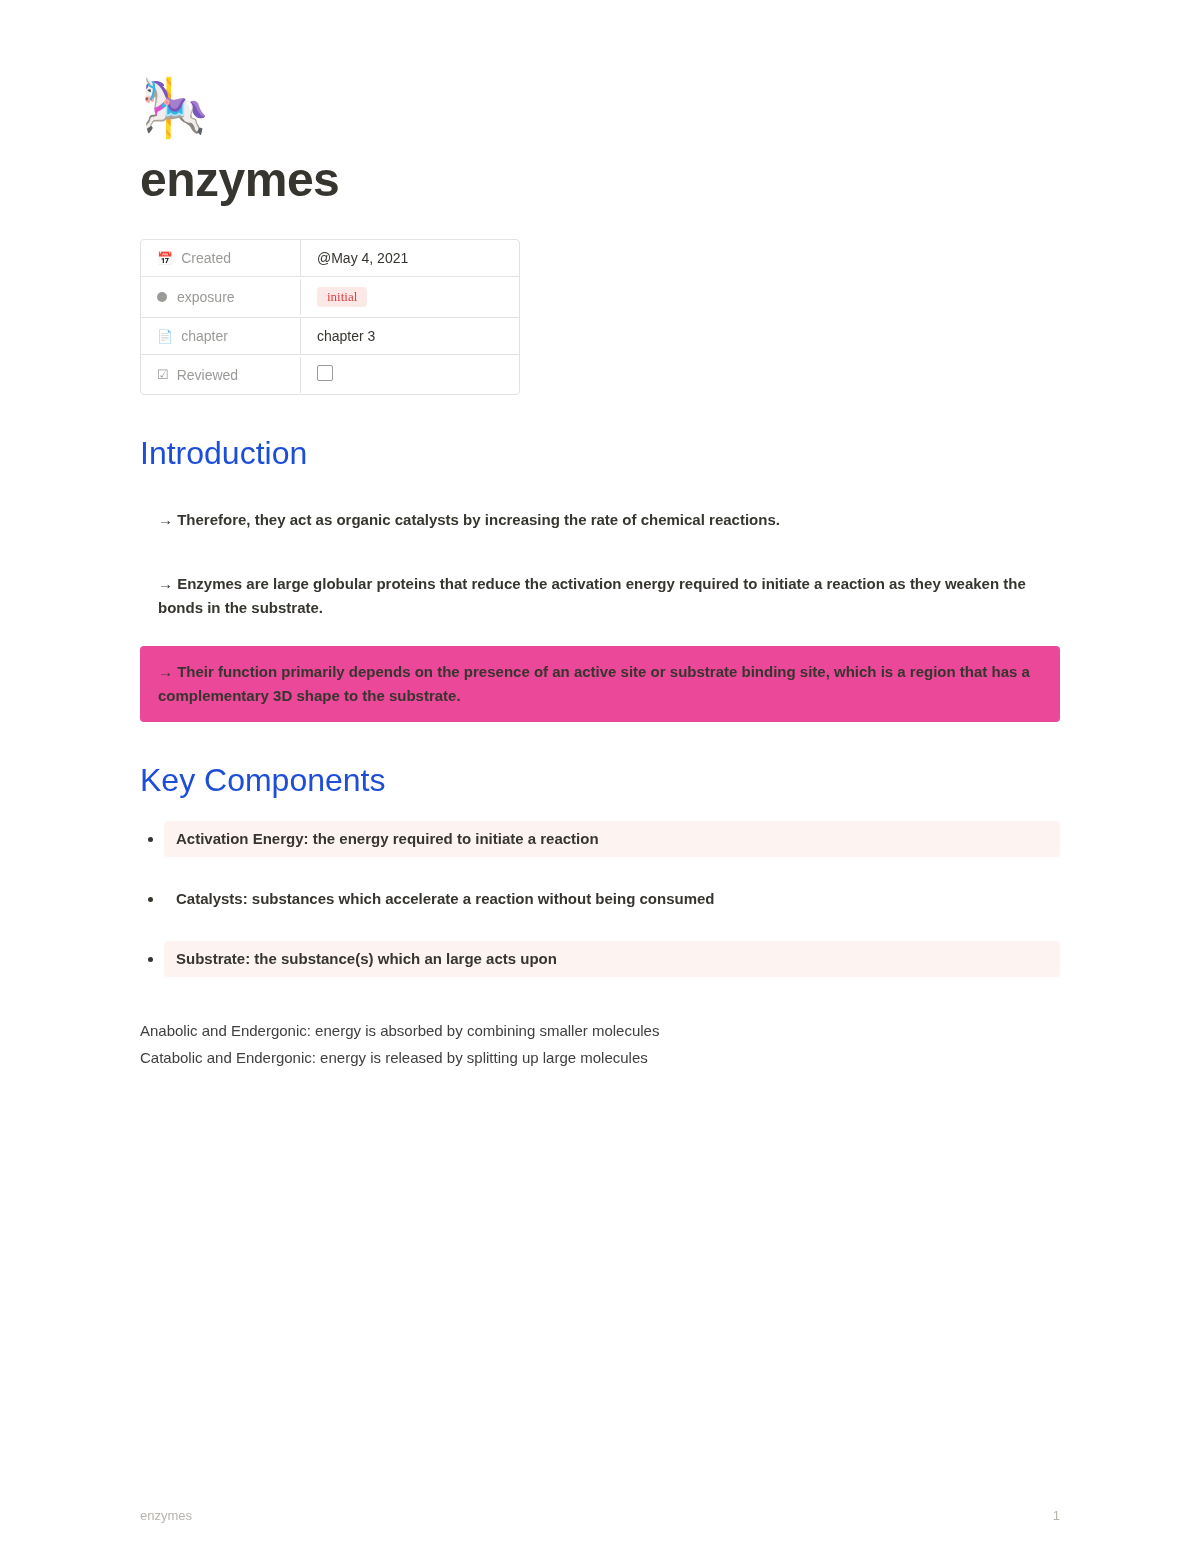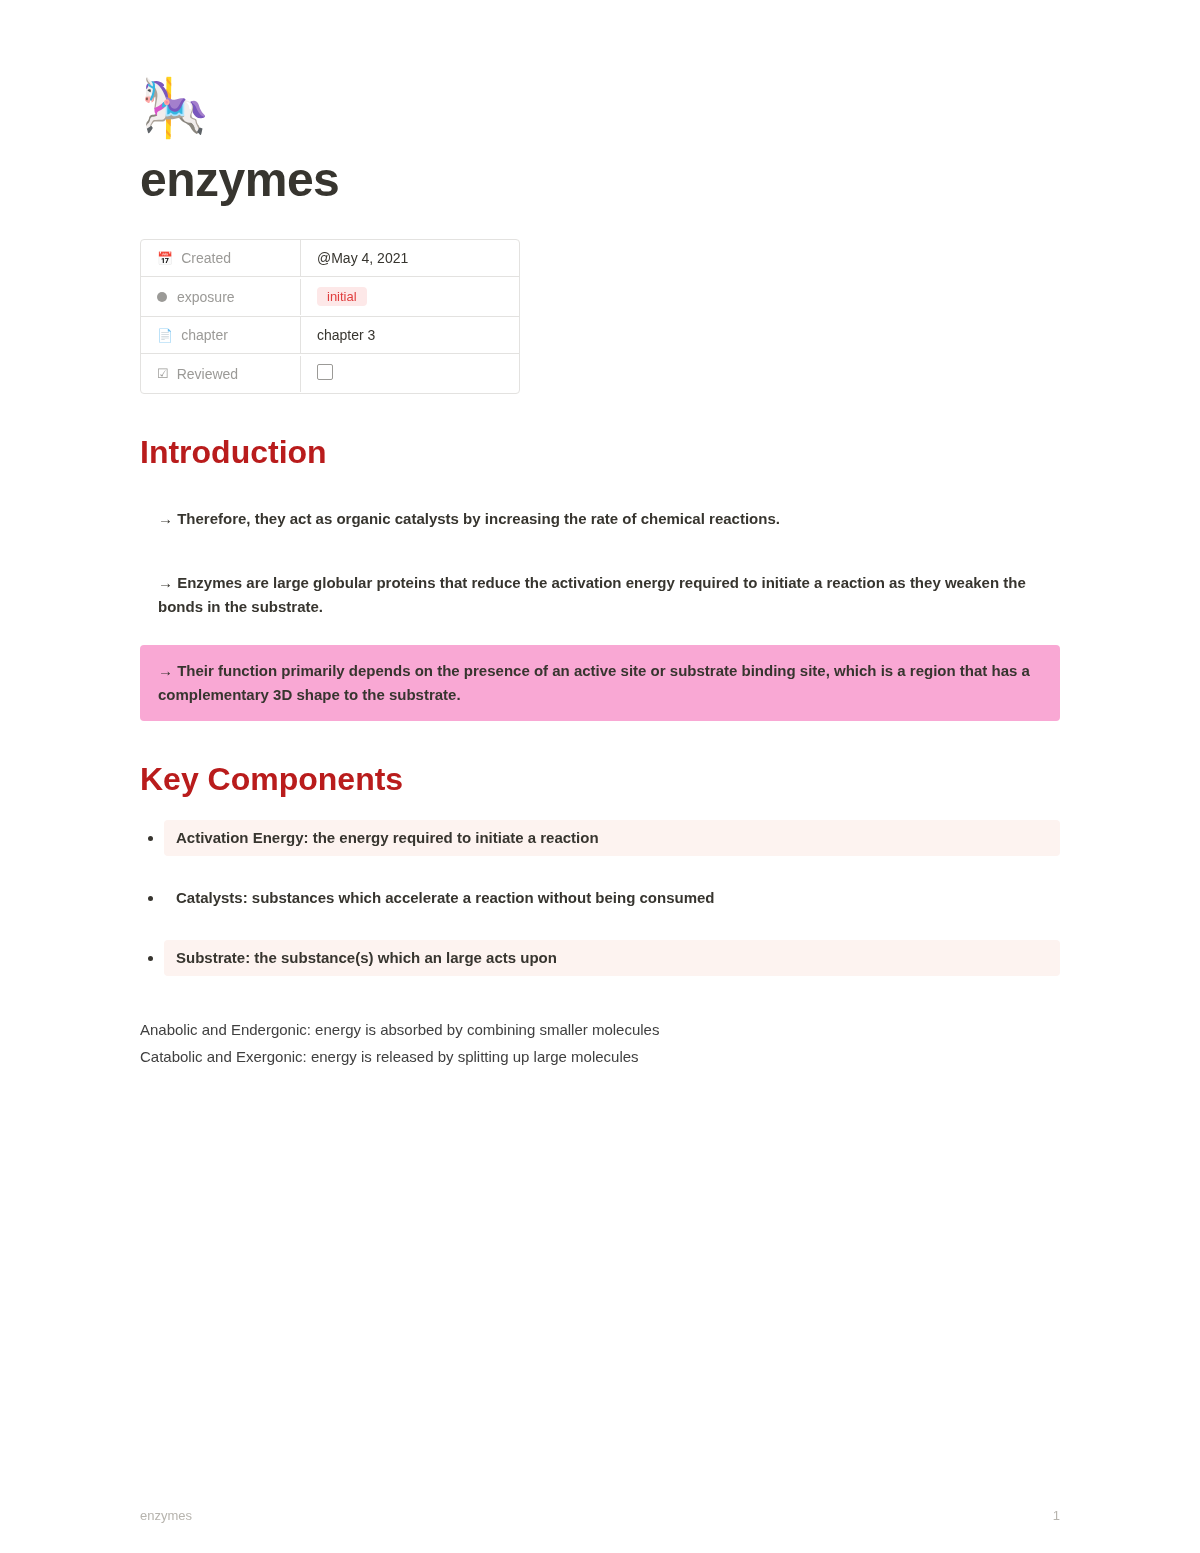--- a/index.html
+++ b/index.html
@@ -70,57 +70,58 @@
     }
 
     .tag-initial {
       display: inline-block;
       background: #fde8e8;
       color: #e03e3e;
       padding: 2px 10px;
       border-radius: 4px;
       font-size: 13px;
       font-weight: 500;
+      font-family: Liberation Serif, serif;
     }
 
     .checkbox-empty {
       width: 16px;
       height: 16px;
       border: 1.5px solid #9b9a97;
       display: inline-block;
       border-radius: 2px;
     }
 
     .section {
       margin-bottom: 40px;
     }
 
     .section-heading {
       font-size: 32px;
-      font-weight: 700;
-      color: #b91c1c;
+      font-weight: 400;
+      color: #1d4ed8;
       margin-bottom: 18px;
       padding-bottom: 4px;
     }
 
     .callout-block {
       padding: 14px 18px;
       border-radius: 4px;
       margin-bottom: 12px;
       font-size: 15px;
       font-weight: 600;
       line-height: 1.6;
     }
 
     .callout-plain {
       background: transparent;
     }
 
     .callout-blue {
-      background: #f9a8d4;
+      background: #ec4899;
     }
 
     .arrow-prefix::before {
       content: '→ ';
       font-weight: 700;
     }
 
     .bullet-list {
       margin-left: 24px;
       list-style: disc;
@@ -252,19 +253,19 @@
   <ul class="bullet-list">
     <li>Activation Energy: the energy required to initiate a reaction</li>
     <li>Catalysts: substances which accelerate a reaction without being consumed</li>
     <li>Substrate: the substance(s) which an large acts upon</li>
   </ul>
 </div>
 
 <div class="section">
 
   <p class="reaction-text">Anabolic and Endergonic: energy is absorbed by combining smaller molecules</p>
-  <p class="reaction-text">Catabolic and Exergonic: energy is released by splitting up large molecules</p>
+  <p class="reaction-text">Catabolic and Endergonic: energy is released by splitting up large molecules</p>
 </div>
 
 <div class="footer">
   <span>enzymes</span>
   <span>1</span>
 </div>
 
 </body></html>

